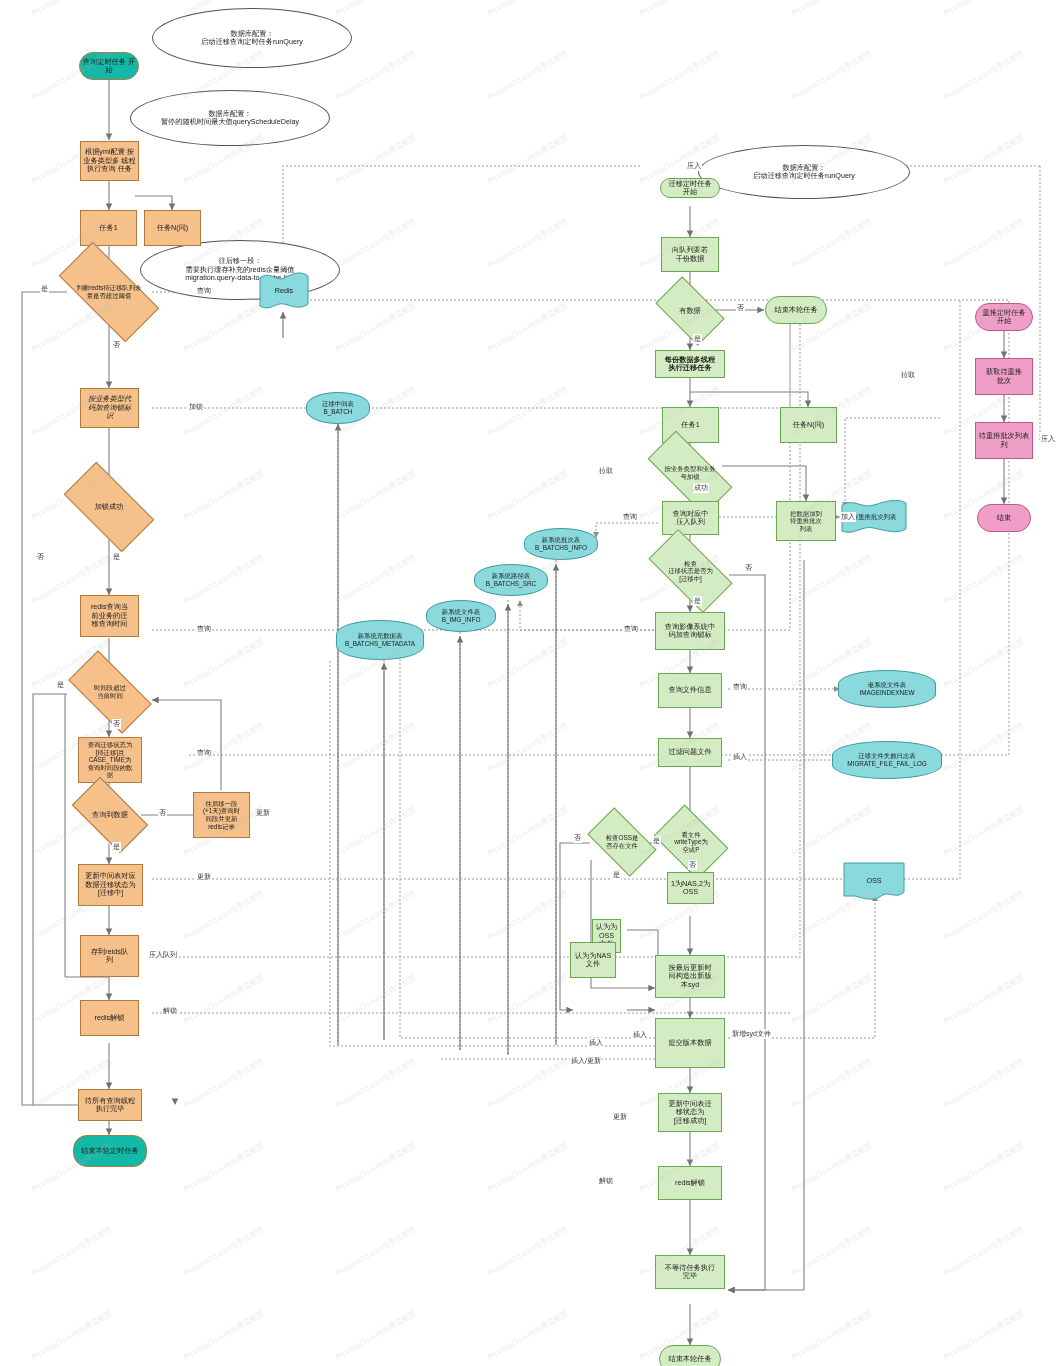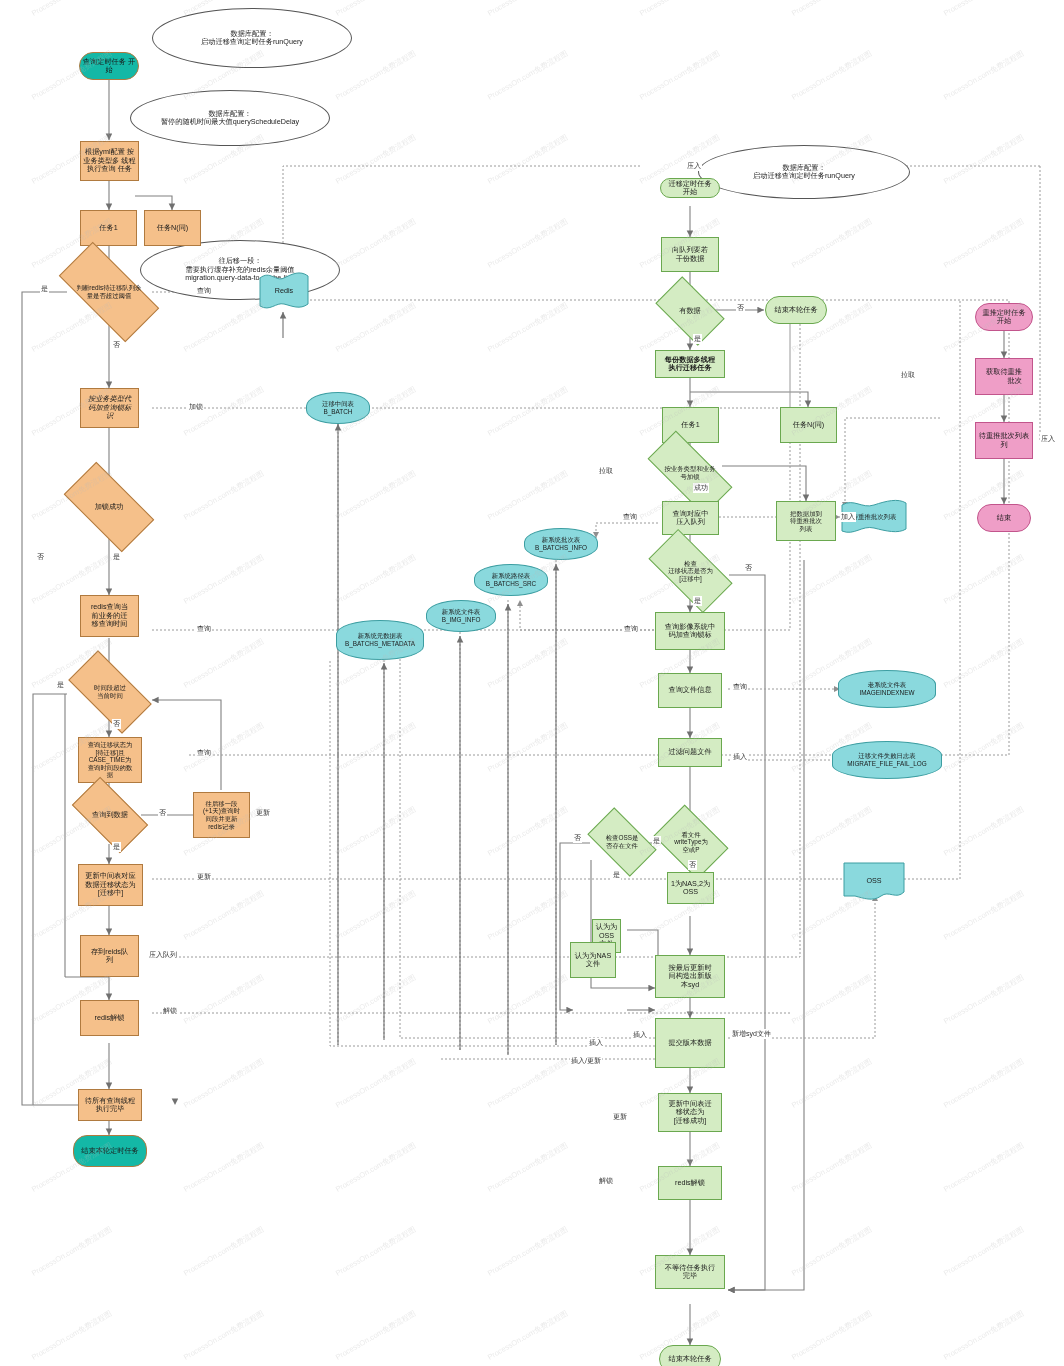--- a/index.html
+++ b/index.html
@@ -501,21 +501,21 @@
   <div class="elbl" style="left:731px;top:1029px;">新增syd文件</div>
   <div class="elbl" style="left:612px;top:1112px;">更新</div>
   <div class="elbl" style="left:598px;top:1176px;">解锁</div>
 
   <div class="node term p fs7" style="left:975px;top:303px;width:58px;height:28px;">
     <span class="t" style="white-space:pre-line;">重推定时任务
 开始</span>
     </div>
 
   <div class="node rect p fs7" style="left:975px;top:358px;width:58px;height:37px;">
-    <span class="t" style="white-space:pre-line;text-align:right;">获取待重推
+    <span class="t" style="white-space:pre-line;">获取待重推
 批次</span>
     </div>
 
   <div class="node rect p fs7" style="left:975px;top:422px;width:58px;height:37px;">
     <span class="t" style="white-space:pre-line;">待重推批次列表
 列</span>
     </div>
 
   <div class="node term p fs7" style="left:977px;top:504px;width:54px;height:28px;">
     <span class="t">结束</span>

